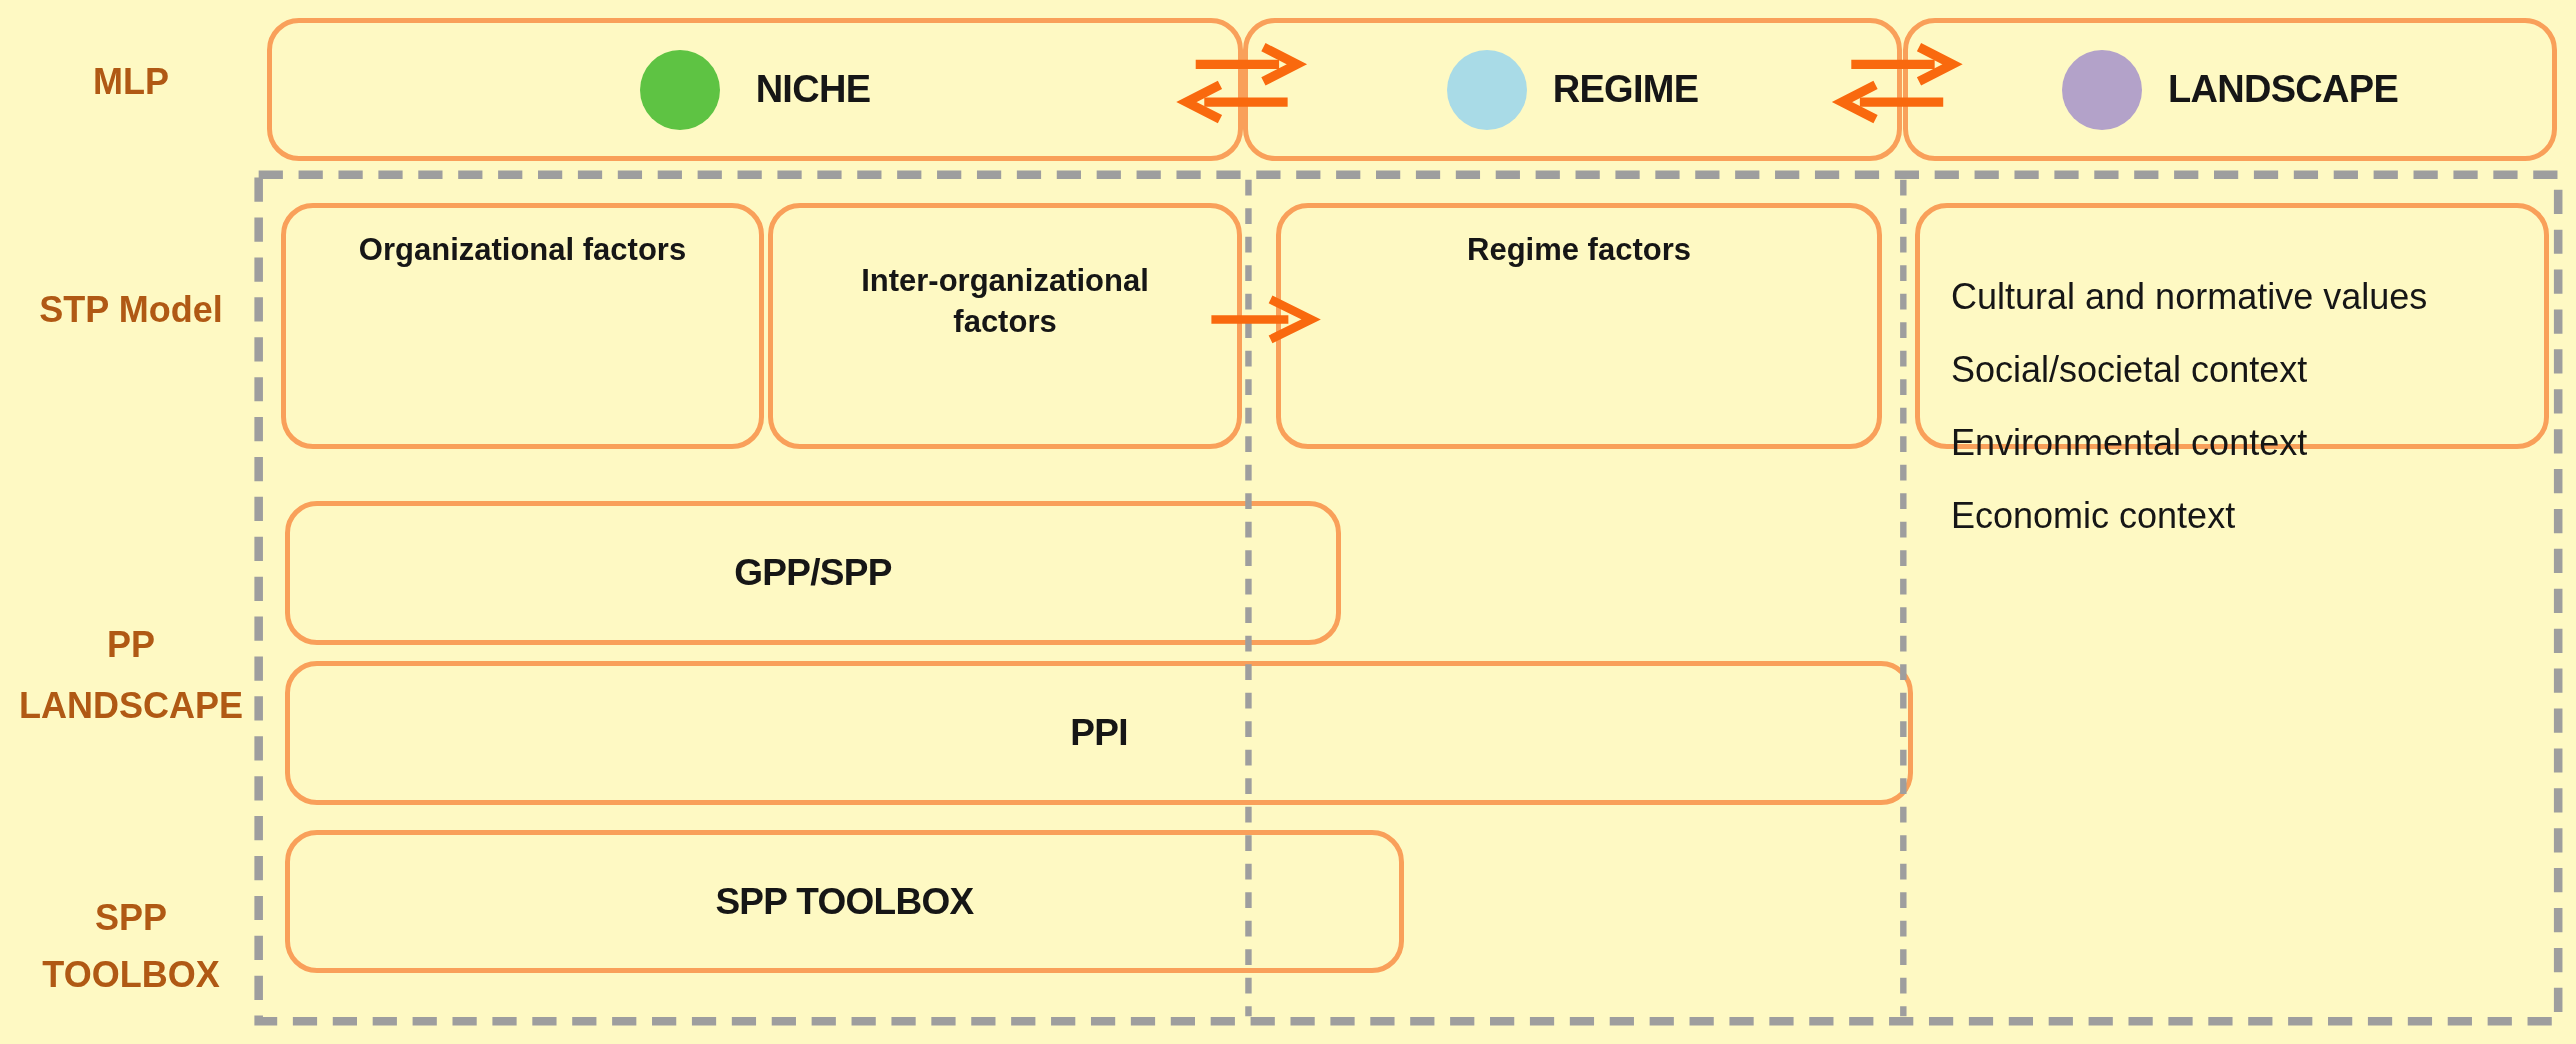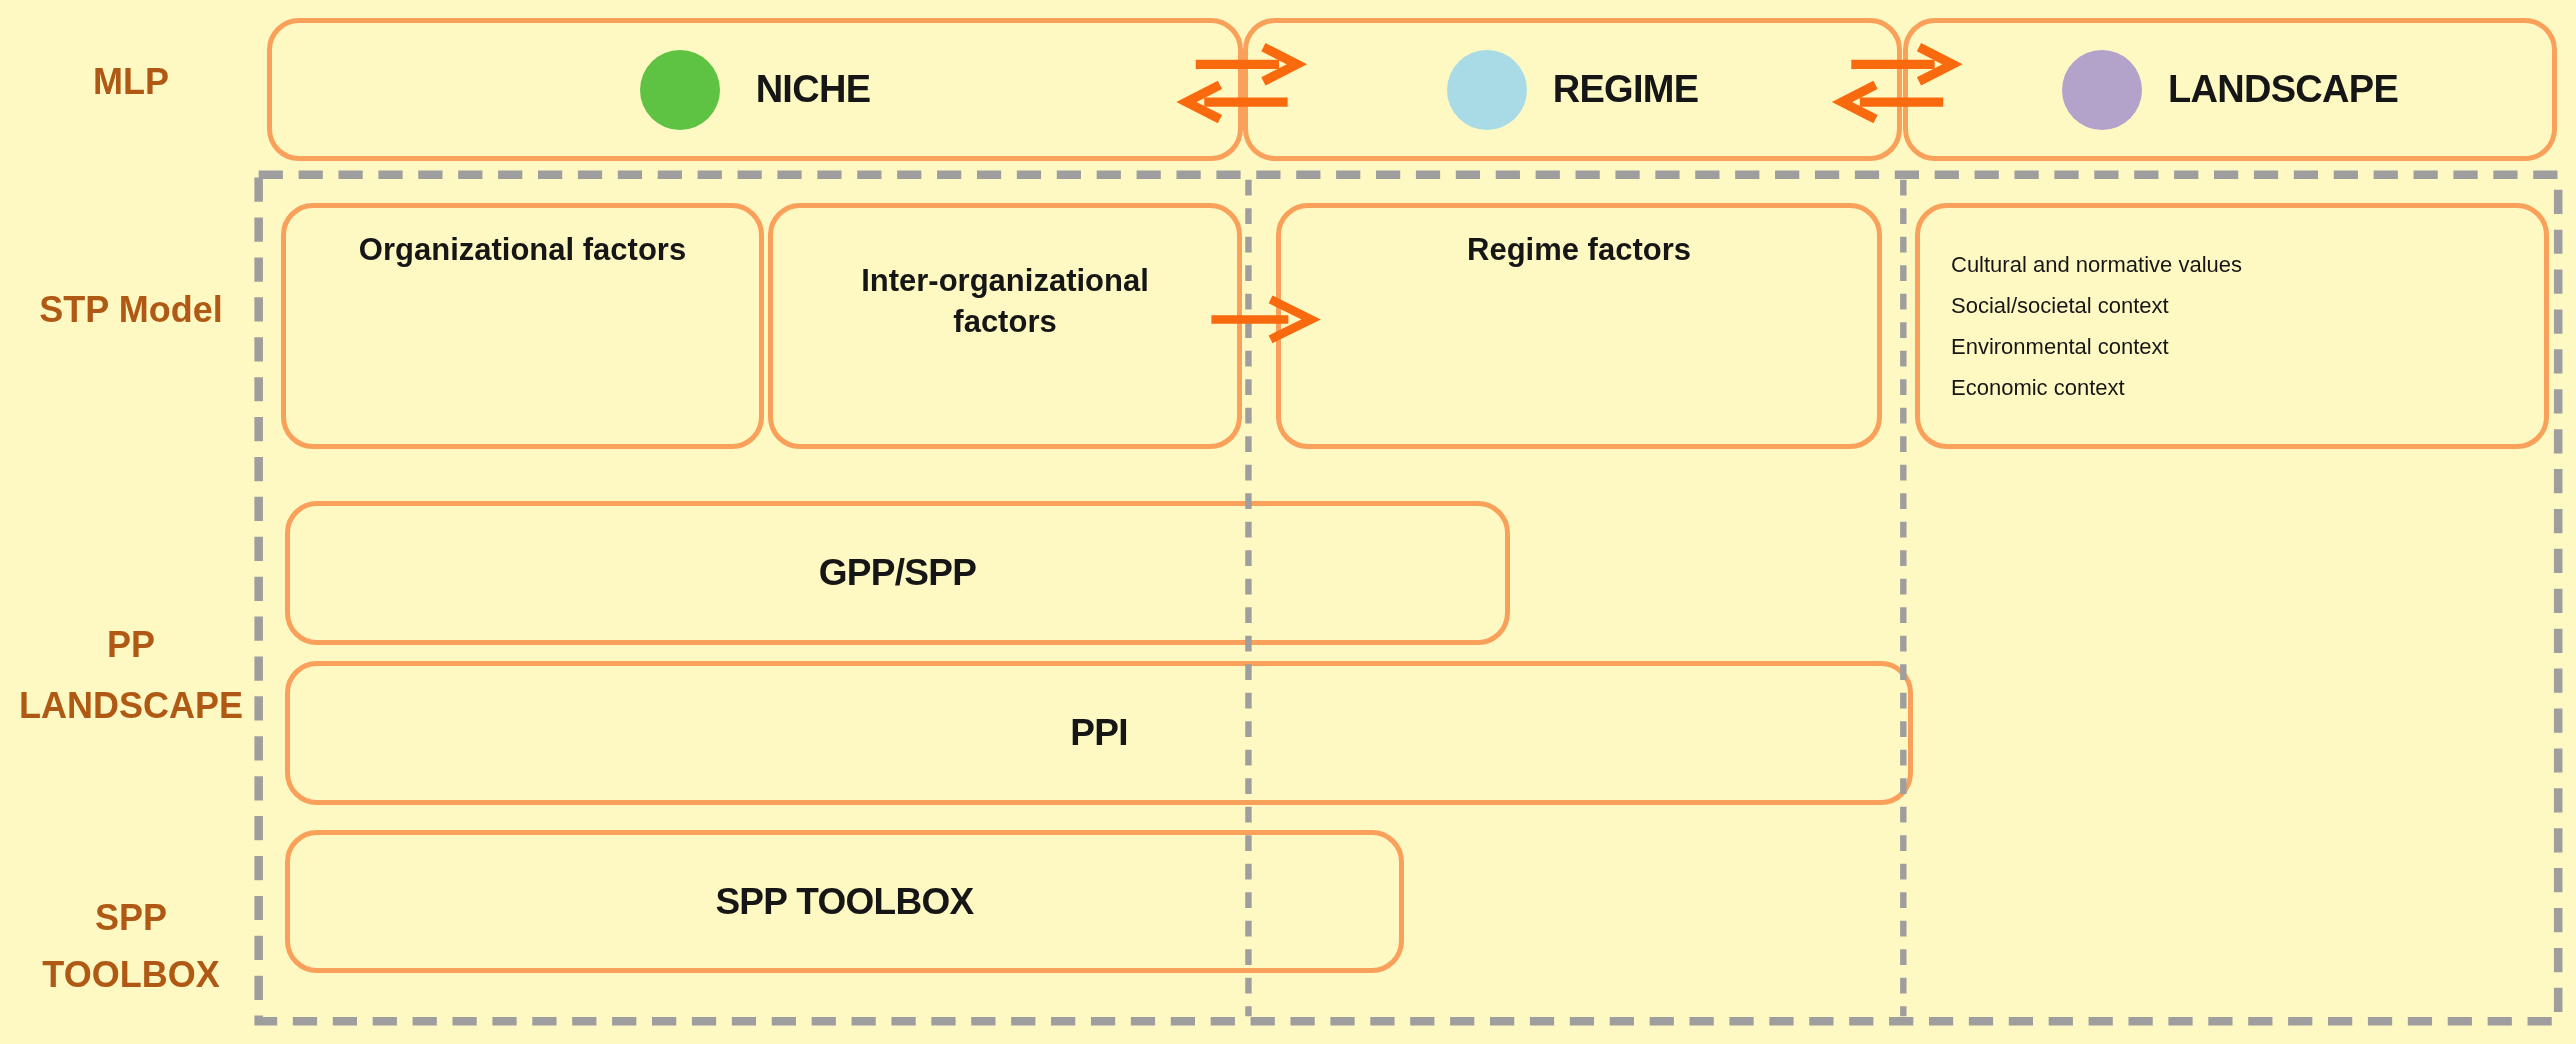--- a/index.html
+++ b/index.html
@@ -39,21 +39,21 @@
 
   
   .stp-box{display:flex;justify-content:center;align-items:flex-start;padding-top:21px;}
   .stp-title{
     font-size:31px;font-weight:bold;line-height:41px;text-align:center;
     color:var(--text-black);
   }
   .stp-title.narrow{max-width:356px;margin-top:31px;}
 
   .ctx-box{padding:36px 21.4px 0 31px;}
-  .ctx-line{font-size:22px;line-height:41px;color:var(--text-black);font-weight:normal;}
+  .ctx-line{font-size:36px;line-height:41px;color:var(--text-black);font-weight:normal;margin-top:32px;}
 
   
   .practice-box{display:flex;align-items:center;justify-content:center;}
   .practice-text{font-size:37px;font-weight:bold;color:var(--text-black);letter-spacing:-0.7px;}
 
   
   svg.overlay{position:absolute;left:0;top:0;z-index:2;pointer-events:none;}
   .dash-rect{fill:none;stroke:var(--dash-gray);stroke-width:12;stroke-dasharray:34 22;}
   .dash-line{fill:none;stroke:var(--dash-gray);stroke-width:9;stroke-dasharray:22 18;}
   .arrow path{fill:none;stroke:var(--arrow-orange);stroke-width:13;}
@@ -101,21 +101,21 @@
   <div class="obox stp-box" style="left:1276px;top:203px;width:606px;height:246px;">
     <span class="stp-title">Regime factors</span>
   </div>
   <div class="obox ctx-box" style="left:1915px;top:203px;width:634px;height:246px;">
     <div class="ctx-line">Cultural and normative values</div>
     <div class="ctx-line">Social/societal context</div>
     <div class="ctx-line">Environmental context</div>
     <div class="ctx-line">Economic context</div>
   </div>
 
-  <div class="obox practice-box" style="left:285px;top:501px;width:1225px;height:144px;">
+  <div class="obox practice-box" style="left:285px;top:501px;width:1056px;height:144px;">
     <span class="practice-text">GPP/SPP</span>
   </div>
   <div class="obox practice-box" style="left:285px;top:661px;width:1628px;height:144px;">
     <span class="practice-text">PPI</span>
   </div>
 
   <div class="obox practice-box" style="left:285px;top:830px;width:1119px;height:143px;">
     <span class="practice-text">SPP TOOLBOX</span>
   </div>
 

